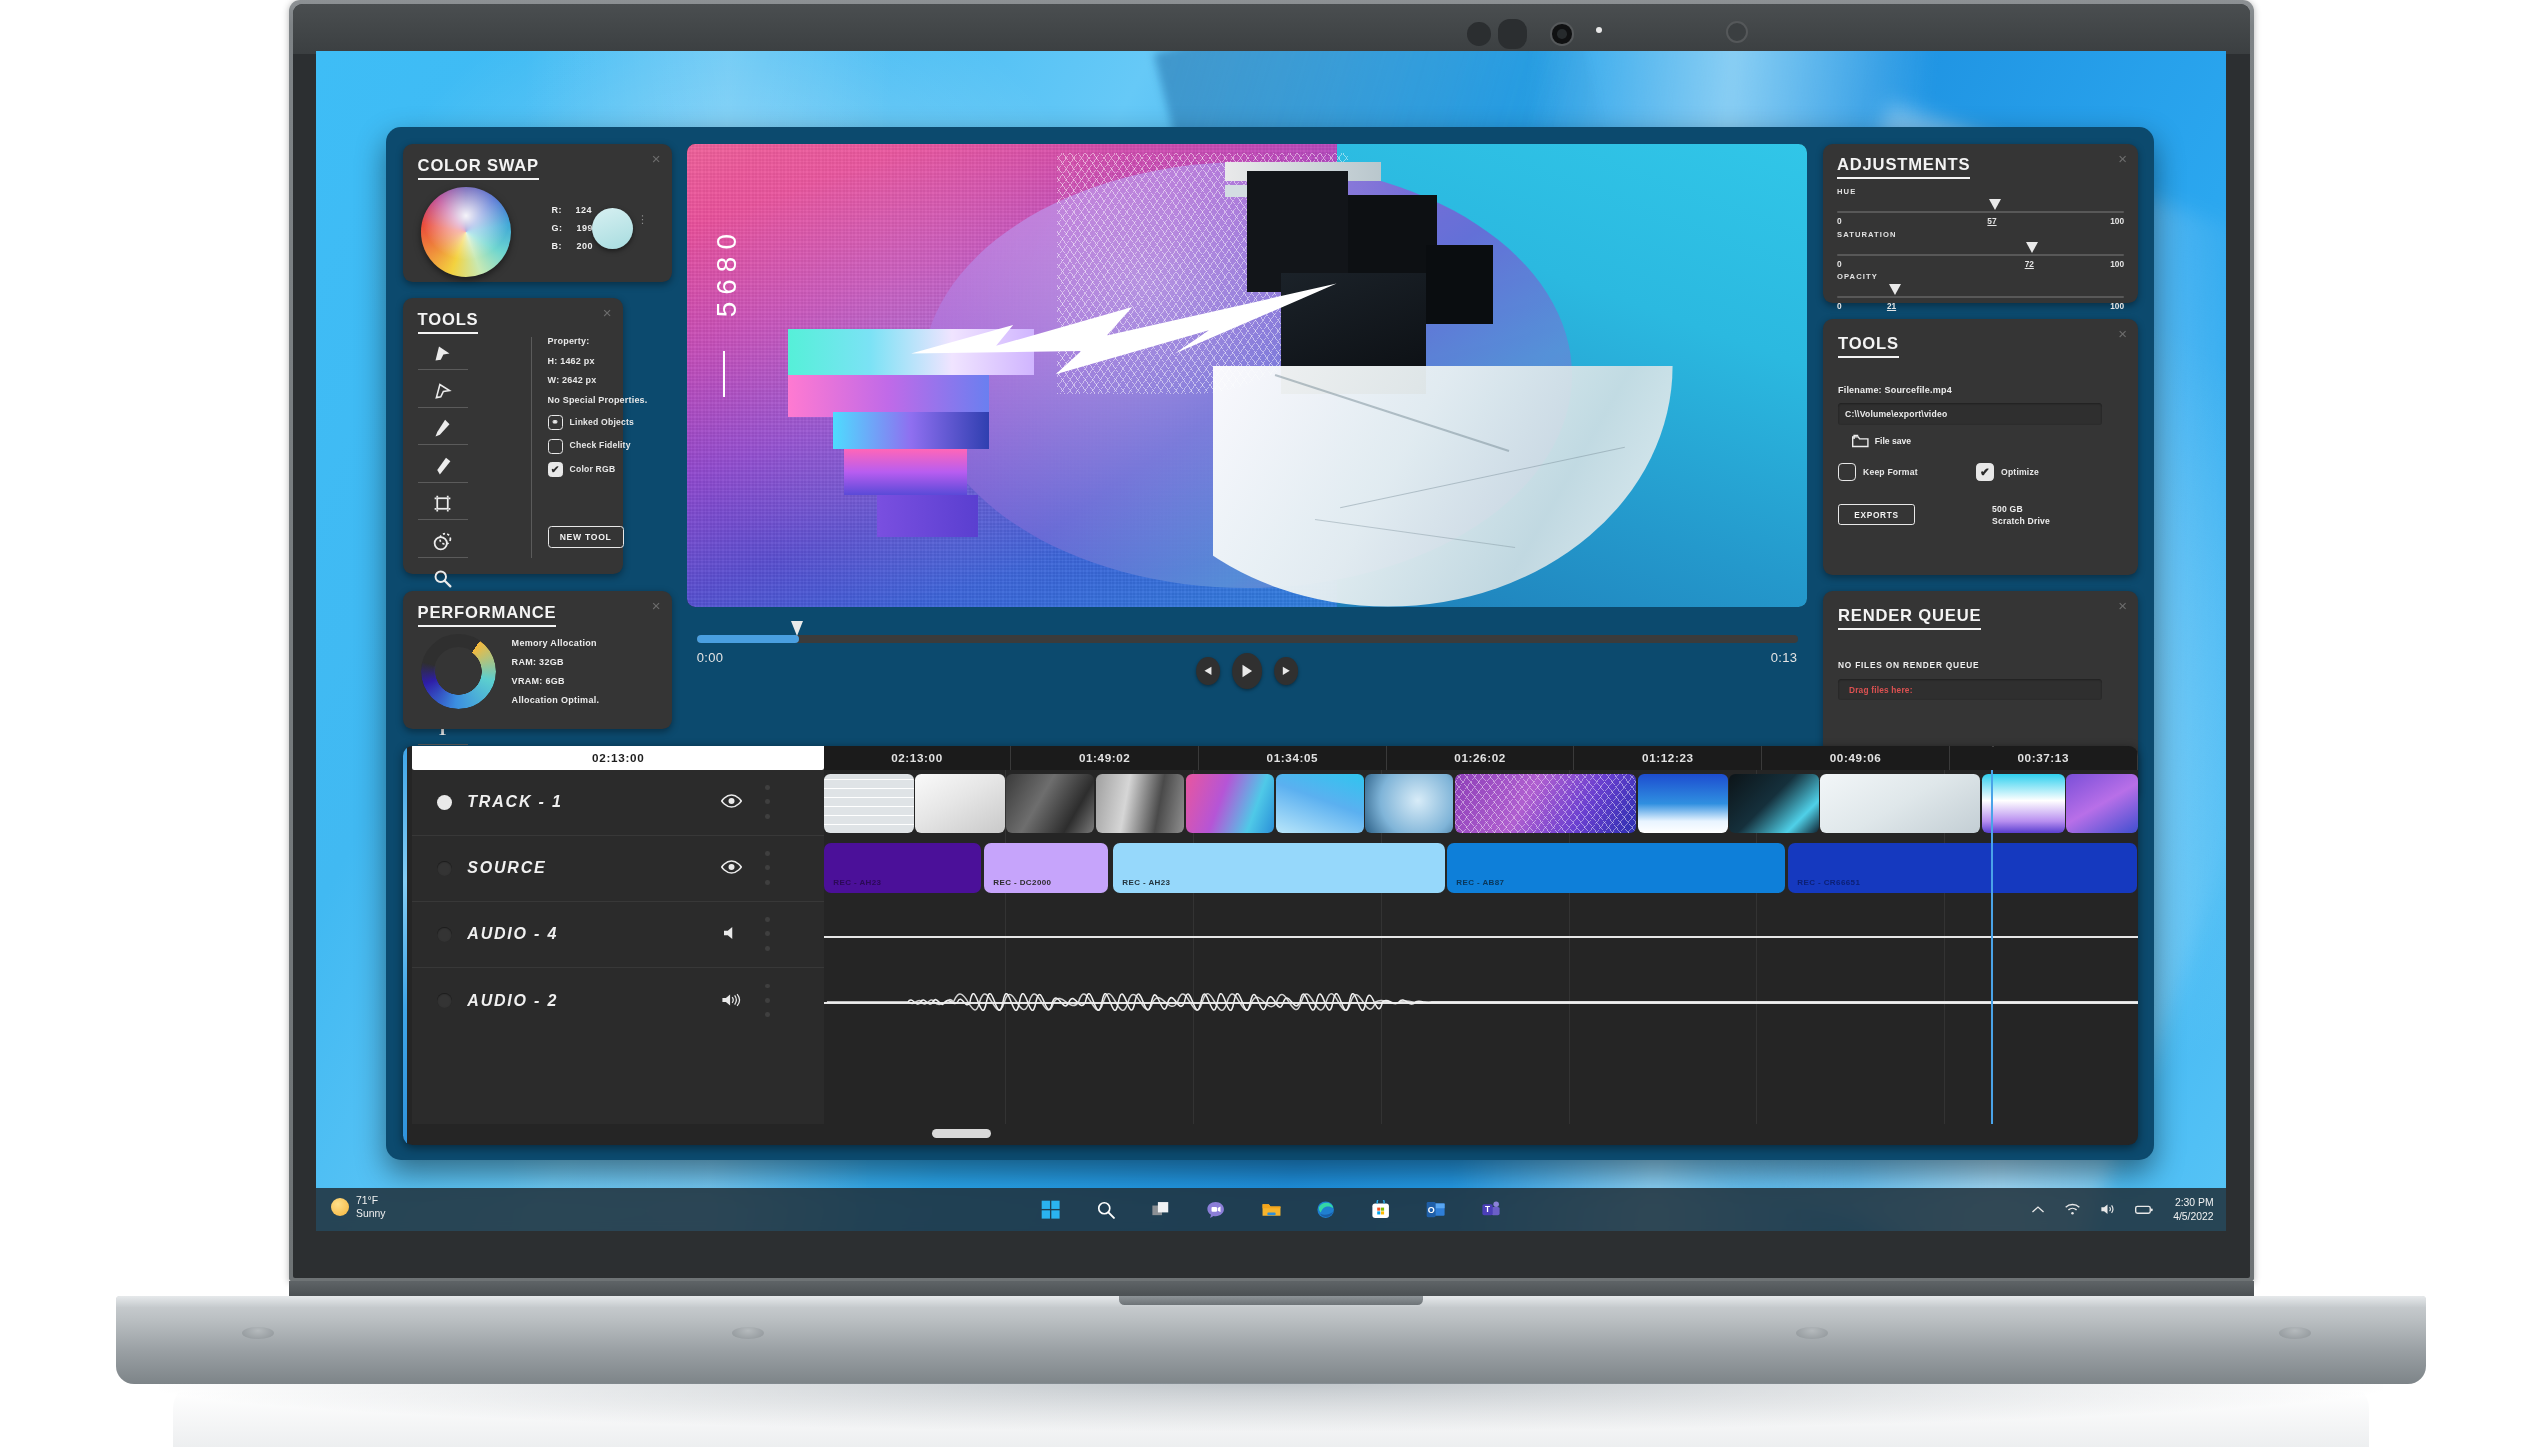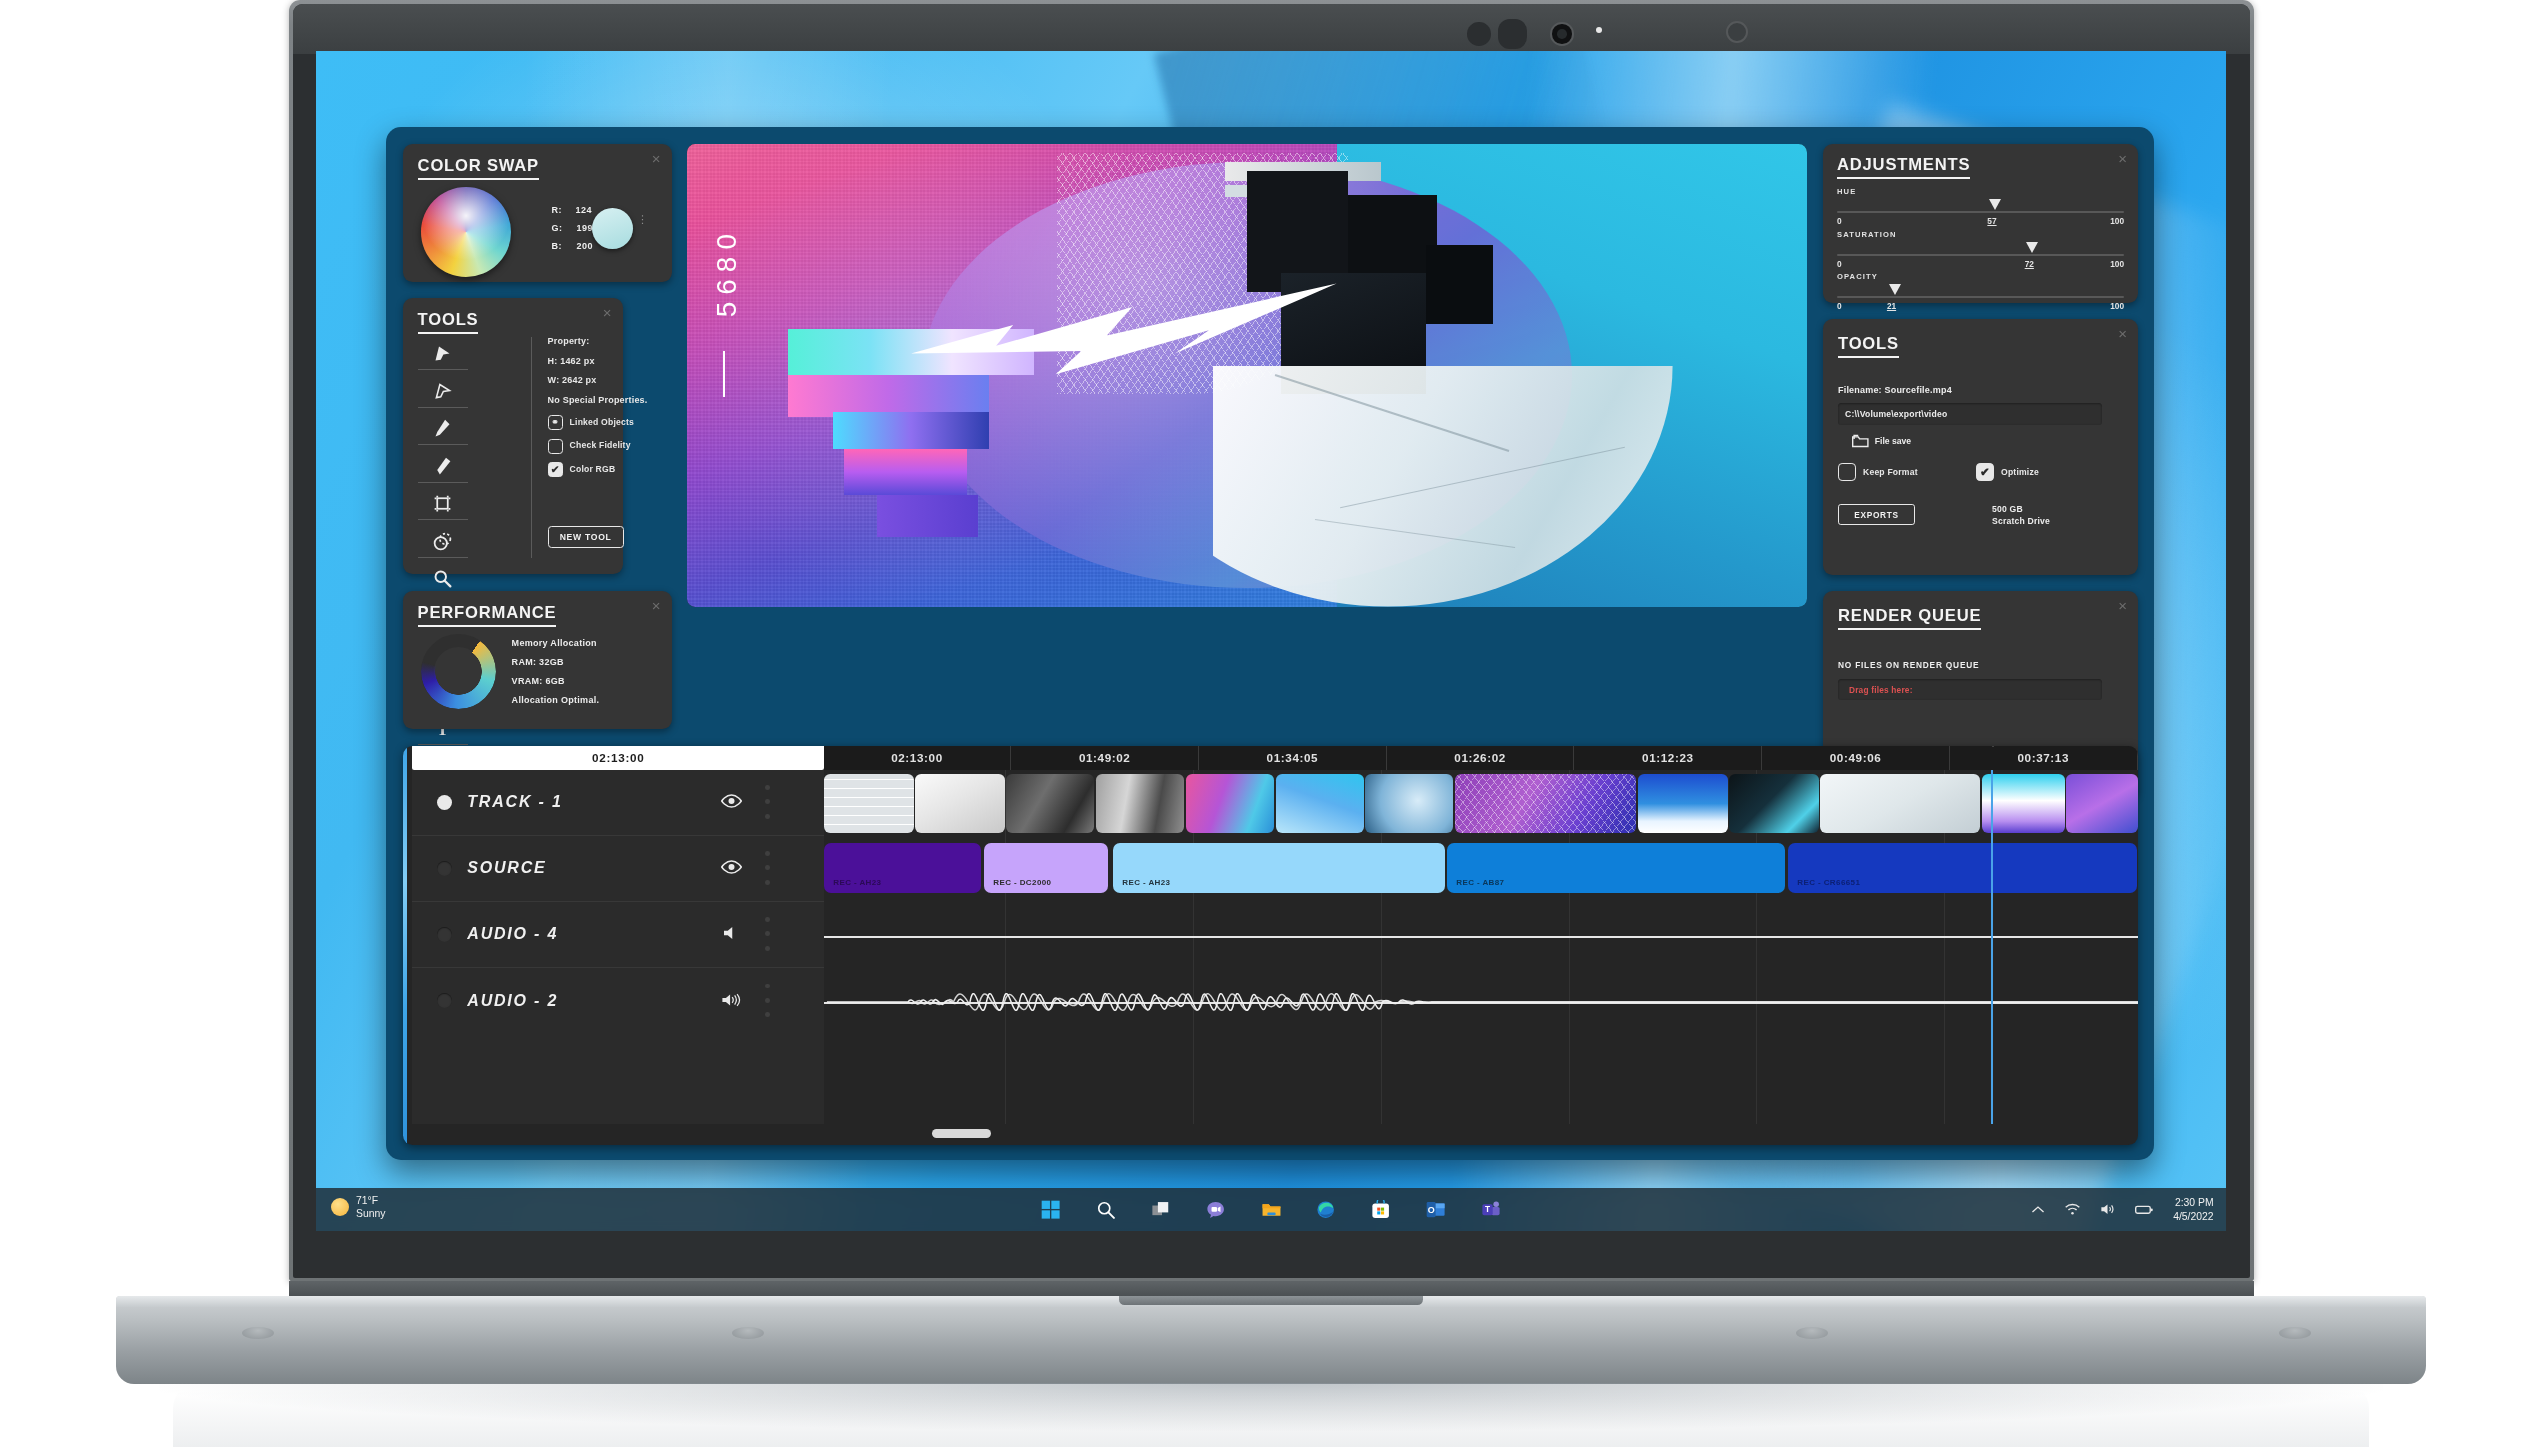--- a/index.html
+++ b/index.html
@@ -574,20 +574,44 @@
         <div class="pv" id="pv-glitch-1"></div>
         <div class="pv" id="pv-glitch-2"></div>
         <div class="pv" id="pv-glitch-3"></div>
         <div class="pv" id="pv-glitch-4"></div>
         <div class="pv" id="pv-glitch-5"></div>
         <div class="pv" id="pv-bolt"></div>
         <div id="pv-label">5680</div>
         <div id="pv-label-line"></div>
       </div>
 
+      <div id="scrub-wrap">
+        <div id="scrub-track"></div>
+        <div id="scrub-fill"></div>
+        <div id="scrub-head"></div>
+        <div id="time-start">0:00</div>
+        <div id="time-end">0:13</div>
+        <div id="transport">
+          <div class="tp-btn">
+              <svg width="9" height="9.7" viewBox="0 0 13 14">
+                <path d="M12 1 L2 7 L12 13 Z"></path>
+              </svg>
+            </div>
+          <div class="tp-btn big">
+              <svg width="11.7" height="14" viewBox="0 0 17 20">
+                <path d="M2 1 L16 10 L2 19 Z"></path>
+              </svg>
+            </div>
+          <div class="tp-btn">
+              <svg width="9" height="9.7" viewBox="0 0 13 14">
+                <path d="M1 1 L11 7 L1 13 Z"></path>
+              </svg>
+            </div>
+        </div>
+      </div>
 
       <div class="panel" id="panel-adjust">
         <div style="position:absolute;left:14px;top:11px;">
           <span class="panel-title">ADJUSTMENTS</span>
         </div>
         <div class="panel-close">×</div>
 
         <div class="slider-block" style="top:43px;">
           <div class="slider-name">HUE</div>
           <div class="slider-rail">

